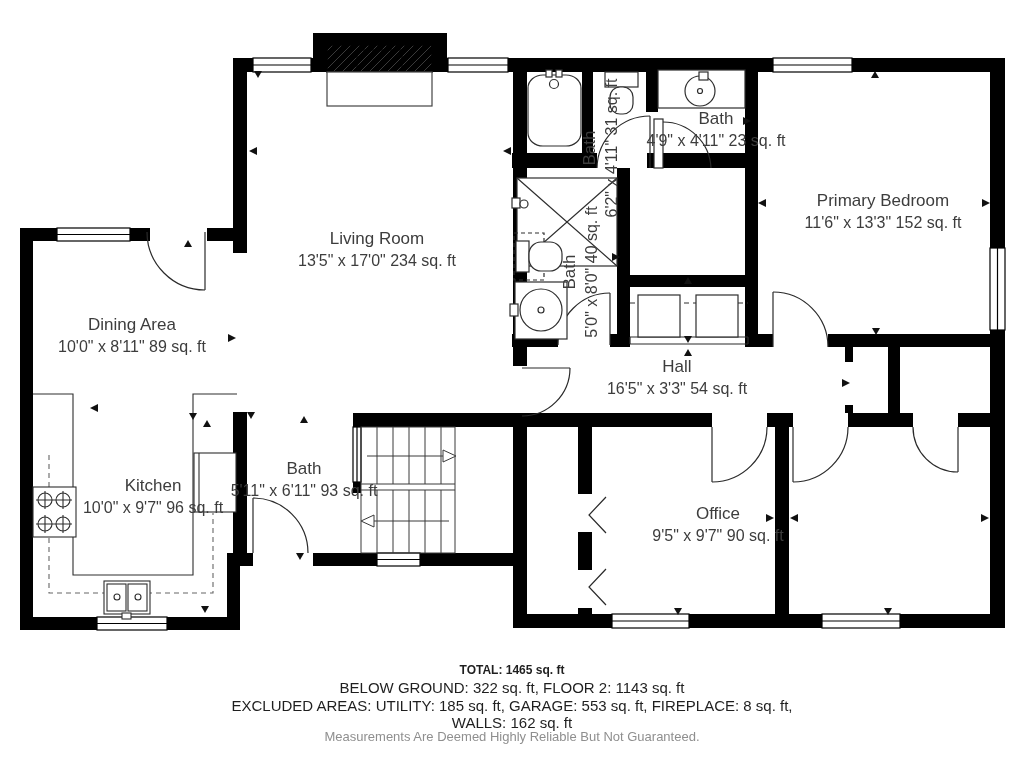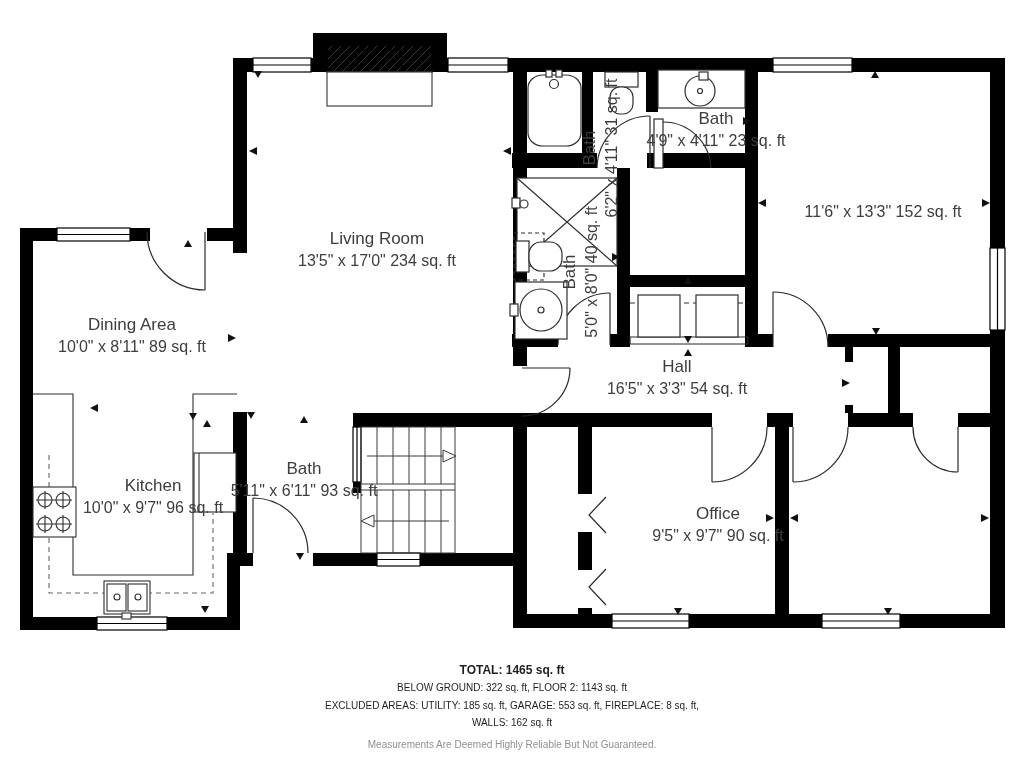--- a/index.html
+++ b/index.html
@@ -14,22 +14,22 @@
     z-index:5;
   }
   .room-label.rot { transform:translate(-50%,-50%) rotate(-90deg); }
   .room-name { font-size:17px; }
   .room-dims { font-size:16px; }
   #footer {
     position:absolute; left:0; top:661px; width:1024px; text-align:center;
     color:#1f1f1f; z-index:5;
   }
   .f-total { font-size:12px; font-weight:bold; line-height:18px; }
-  .f-line  { font-size:10px; line-height:17.5px; }
-  .f-disc  { font-size:10px; color:#8f8f8f; margin-top:8px; line-height:10px; }
+  .f-line  { font-size:15px; line-height:17.5px; }
+  .f-disc  { font-size:13px; color:#8f8f8f; margin-top:0; line-height:10px; }
 </style>
 </head>
 <body>
 
 <div id="stage">
 
 <svg id="plan-svg" width="1024" height="768" viewBox="0 0 1024 768">
   <defs>
     <pattern id="hatch" patternUnits="userSpaceOnUse" width="9" height="9">
       <path d="M0,9 L9,0" stroke="#3a3a3a" stroke-width="1"></path>
@@ -340,20 +340,21 @@
 </div>
 <div class="room-label rot" style="left:581px;top:272px">
   <div class="room-name">Bath</div>
   <div class="room-dims">5'0" x 8'0" 40 sq. ft</div>
 </div>
 <div class="room-label" style="left:716px;top:130px">
   <div class="room-name">Bath</div>
   <div class="room-dims">4'9" x 4'11" 23 sq. ft</div>
 </div>
 <div class="room-label" style="left:883px;top:212px">
+  <div class="room-name">Primary Bedroom</div>
   <div class="room-dims">11'6" x 13'3" 152 sq. ft</div>
 </div>
 <div class="room-label" style="left:718px;top:525px">
   <div class="room-name">Office</div>
   <div class="room-dims">9'5" x 9'7" 90 sq. ft</div>
 </div>
 
 <div id="footer">
   <div class="f-total">TOTAL: 1465 sq. ft</div>
   <div class="f-line">BELOW GROUND: 322 sq. ft, FLOOR 2: 1143 sq. ft</div>

